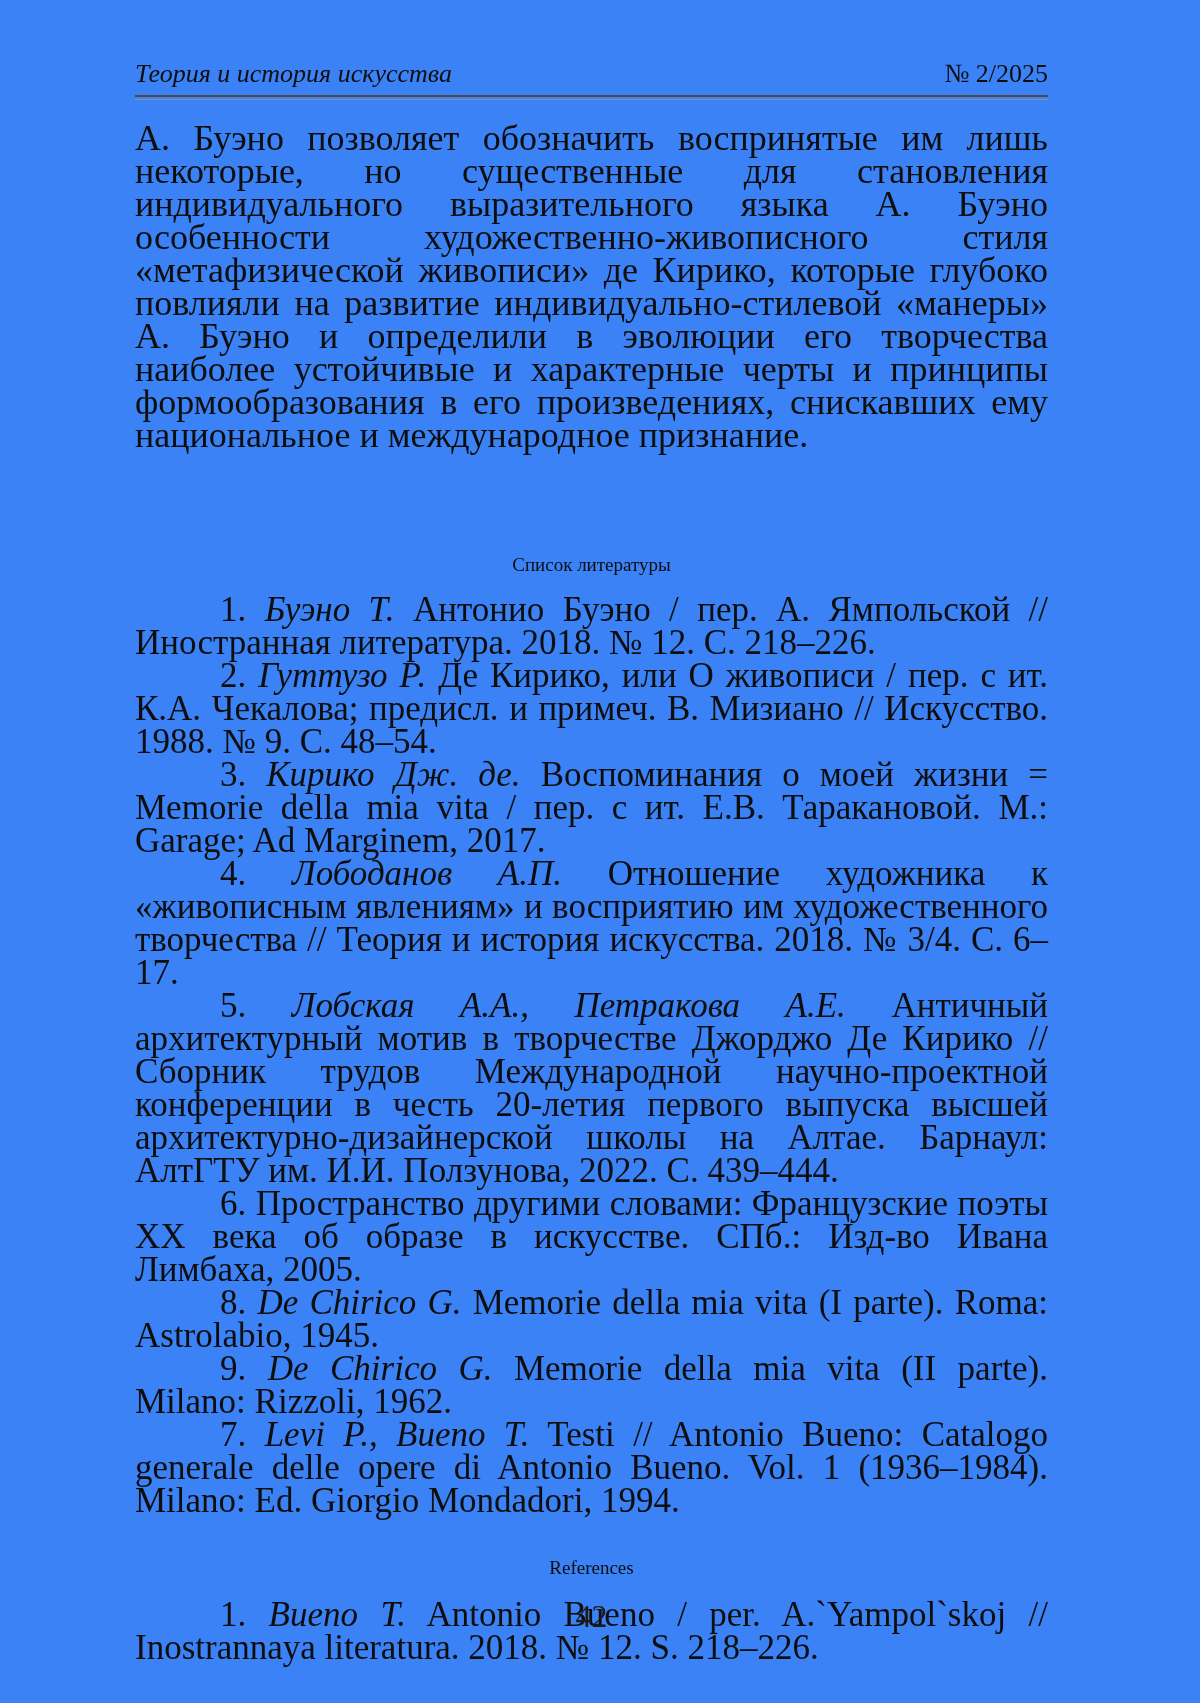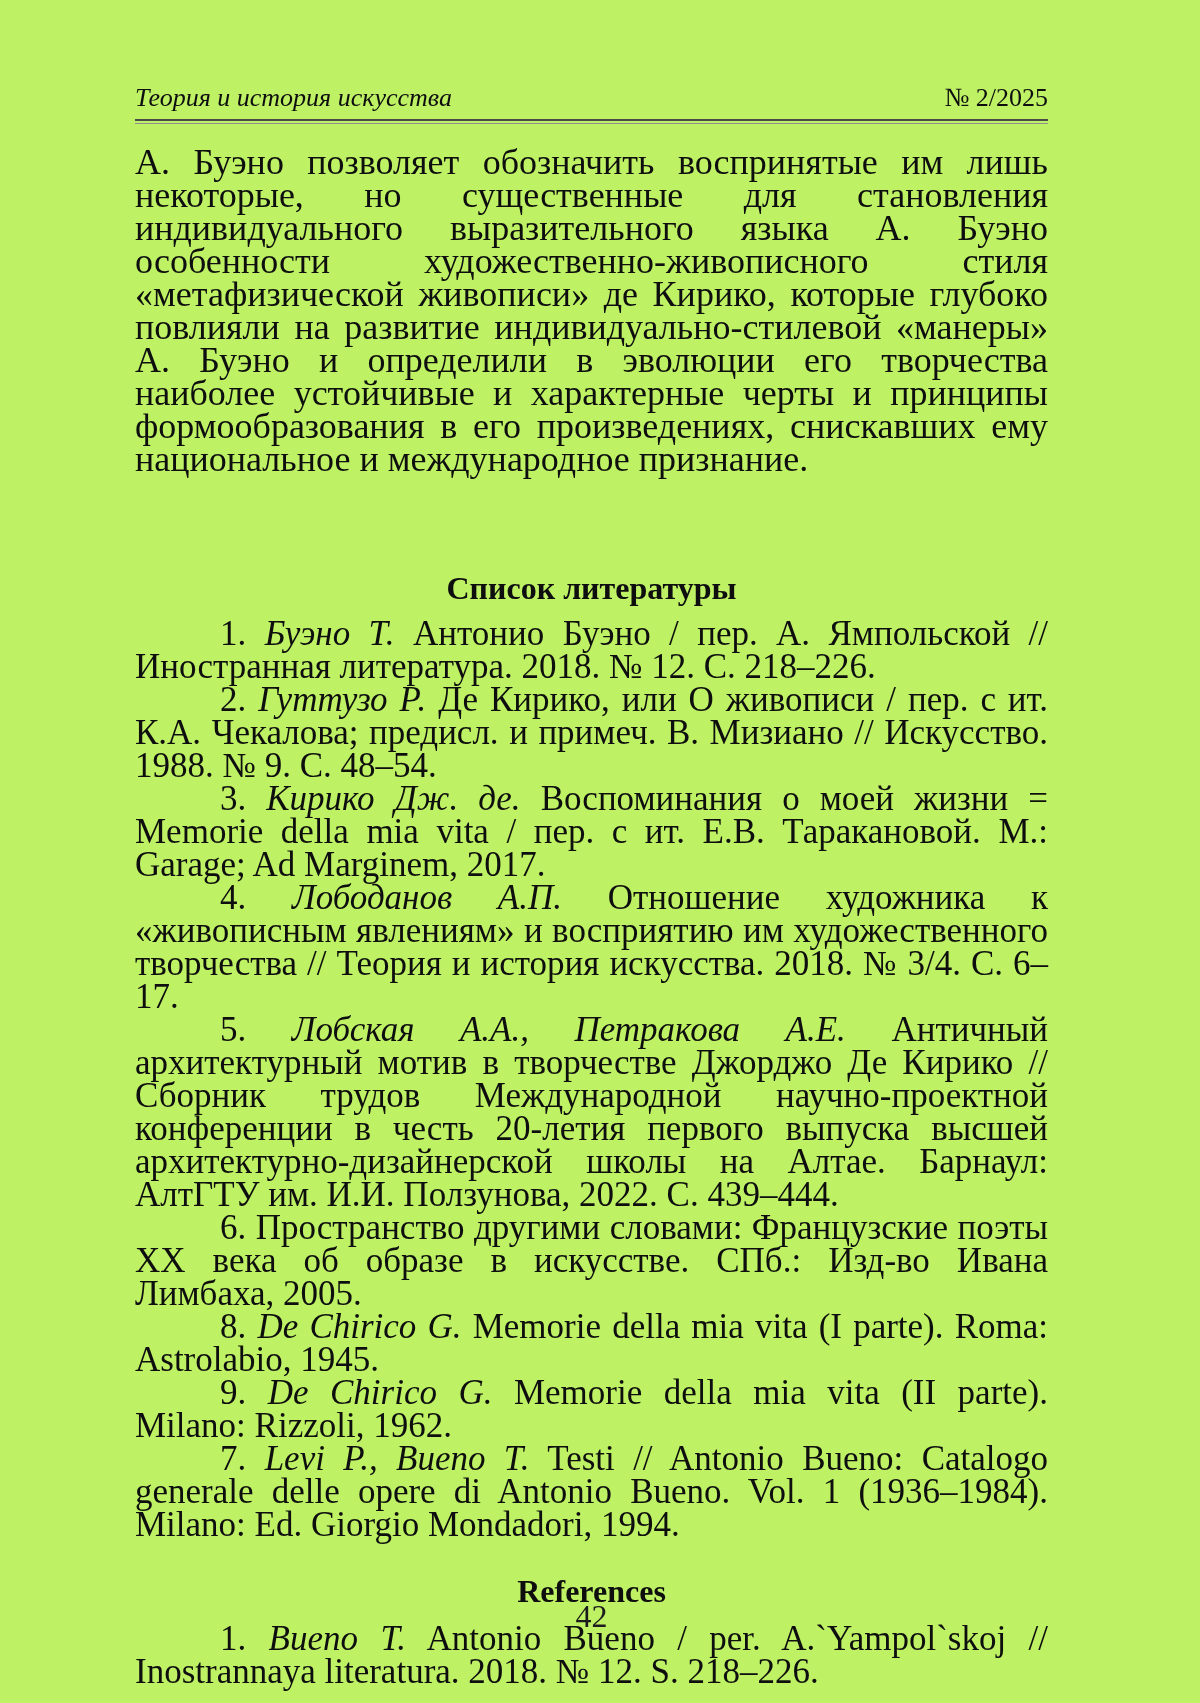--- a/index.html
+++ b/index.html
@@ -1,60 +1,60 @@
 <!DOCTYPE html>
 <html lang="ru"><head>
 <meta charset="utf-8">
 <style>
   html, body { margin: 0; padding: 0; background: #ffffff; }
   .page {
     position: relative;
     width: 1200px;
     height: 1703px;
-    background: #bef264;
+    background: #3b82f6;
     color: #0e0e0e;
     font-family: "Liberation Serif", "DejaVu Serif", serif;
     overflow: hidden;
   }
   .content {
     position: absolute;
     left: 135px;
     top: 0;
     width: 913px;
   }
   .running-head {
     display: flex;
     justify-content: space-between;
     align-items: baseline;
     margin-top: 57px;
     font-size: 26px;
     line-height: 33px;
   }
   .rh-title { font-style: italic; }
-  .rh-issue { font-style: normal; margin-top: 24px; }
+  .rh-issue { font-style: normal; }
   .head-rule {
     margin-top: 5px;
     height: 2px;
     border-top: 2px solid #4a4a4a;
     border-bottom: 1px solid #8f8f8f;
   }
   .body-par {
     margin: 22px 0 0 0;
     font-size: 36px;
     line-height: 33px;
     text-align: justify;
     hyphens: auto;
     -webkit-hyphens: auto;
   }
   .sec {
     margin: 96px 0 12px 0;
-    font-size: 32px;
+    font-size: 19px;
     line-height: 33px;
     text-align: center;
-    font-weight: bold;
+    font-weight: normal;
   }
   .sec--en {
     margin-top: 34px;
     margin-bottom: 14px;
   }
   .ref {
     margin: 0;
     font-size: 35px;
     line-height: 33px;
     text-align: justify;

